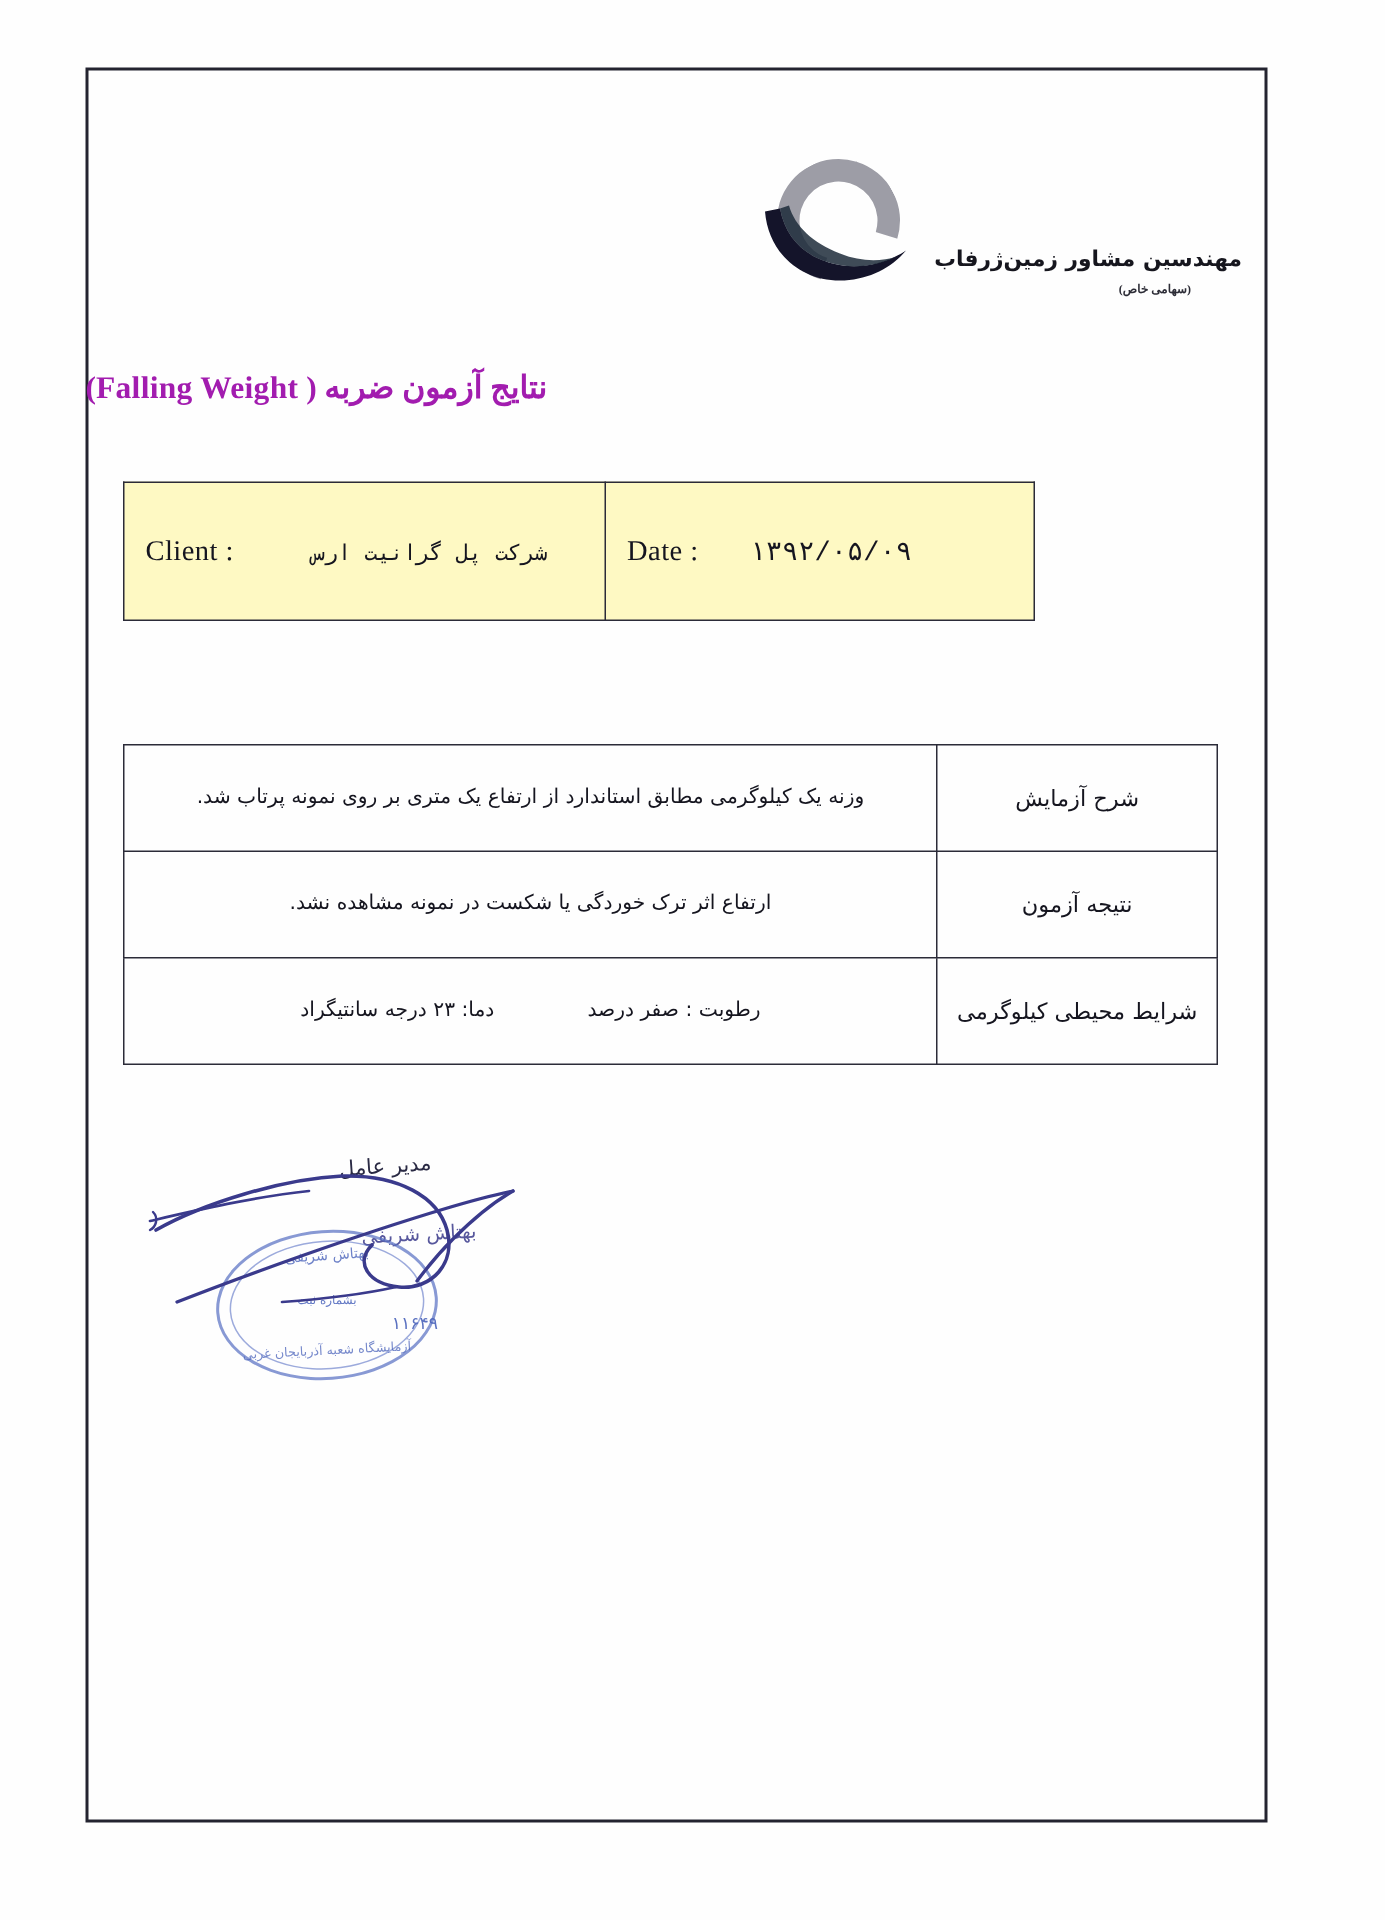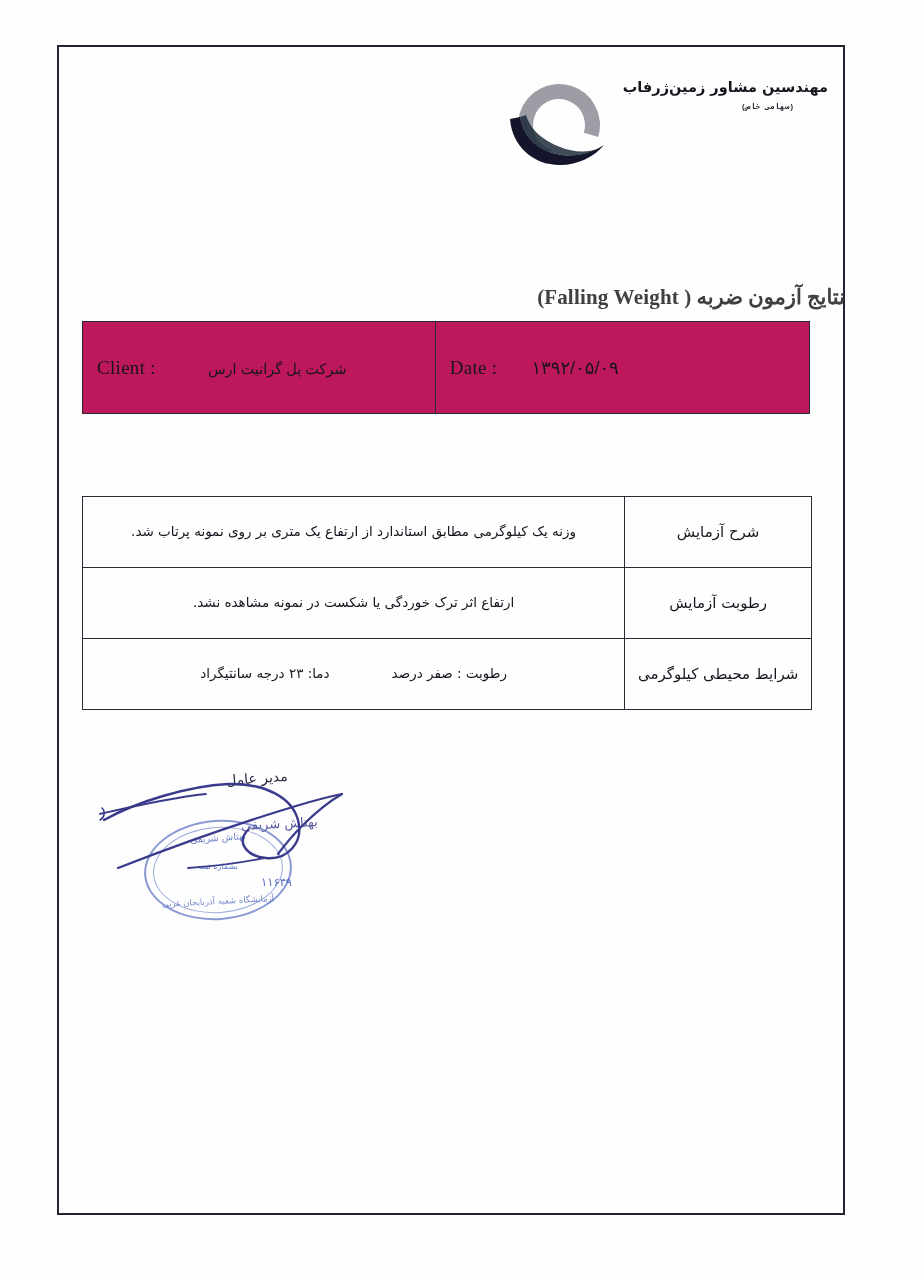--- a/index.html
+++ b/index.html
@@ -31,26 +31,26 @@
     width: 788px;
     height: 1170px;
     border: 2px solid #242430;
     box-sizing: border-box;
   }
 
   
   .letterhead {
     position: absolute;
     left: 500px;
-    top: 80px;
+    top: 92px;
     width: 330px;
     height: 105px;
     display: flex;
     flex-direction: row-reverse;
-    align-items: flex-start;
+    align-items: flex-end;
     justify-content: flex-start;
     direction: rtl;
   }
   .logo-mark {
     position: relative;
     width: 112px;
     height: 95px;
     flex: 0 0 112px;
     margin-left: 4px;
   }
@@ -84,57 +84,56 @@
   .company-name {
     font-family: "DejaVu Sans", sans-serif;
     font-size: 14.5px;
     font-weight: bold;
     letter-spacing: 0.4px;
     color: #16161e;
     white-space: nowrap;
     line-height: 1.1;
   }
   .company-sub {
-    font-family: Liberation Mono, monospace;
+    font-family: Liberation Serif, serif;
     font-size: 8px;
     font-weight: bold;
     color: #2c2c36;
     margin-top: 6px;
     margin-right: 34px;
   }
 
   
   .report-title {
     position: absolute;
     left: 57px;
     top: 246px;
     width: 788px;
-    text-align: right;
+    text-align: left;
     direction: rtl;
     font-family: "Liberation Serif", serif;
     font-size: 21px;
     font-weight: bold;
-    color: #404040;
+    color: #a21caf;
     letter-spacing: 0.2px;
-    margin-top: 39px;
   }
 
   
   .info-table {
     position: absolute;
     left: 82px;
     top: 321px;
-    width: 728px;
+    width: 608px;
     height: 93px;
     border: 1.6px solid #2b2b38;
     box-sizing: border-box;
     border-collapse: collapse;
     display: table;
     direction: ltr;
-    background: #be185d;
+    background: #fef9c3;
   }
   .info-row { display: table-row; }
   .info-cell {
     display: table-cell;
     border: 1.4px solid #2b2b38;
     vertical-align: middle;
     padding: 0 14px;
     height: 46px;
     box-sizing: border-box;
     white-space: nowrap;
@@ -147,21 +146,21 @@
     align-items: baseline;
     gap: 10px;
   }
   .field-label {
     font-family: "Liberation Serif", serif;
     font-size: 19px;
     color: #15151f;
     letter-spacing: 0.3px;
   }
   .field-value {
-    font-family: Liberation Sans, sans-serif;
+    font-family: Liberation Mono, monospace;
     font-size: 14px;
     color: #15151f;
     direction: rtl;
     unicode-bidi: embed;
   }
   .field-value.fa-body {
     font-size: 14.5px;
     margin-right: auto;
     margin-left: 42px;
   }
@@ -368,21 +367,21 @@
   </div>
 
   <div class="results-table">
 
     <div class="res-row">
       <div class="res-head">شرح آزمایش</div>
       <div class="res-body">وزنه یک کیلوگرمی مطابق استاندارد از ارتفاع یک متری بر روی نمونه پرتاب شد.</div>
     </div>
 
     <div class="res-row">
-      <div class="res-head">رطوبت آزمایش</div>
+      <div class="res-head">نتیجه آزمون</div>
       <div class="res-body">ارتفاع اثر ترک خوردگی یا شکست در نمونه مشاهده نشد.</div>
     </div>
 
     <div class="res-row">
       <div class="res-head">شرایط محیطی کیلوگرمی</div>
       <div class="res-body">
         <div class="env-line">
           <span>رطوبت : صفر درصد</span>
           <span>دما: ۲۳ درجه سانتیگراد</span>
         </div>

